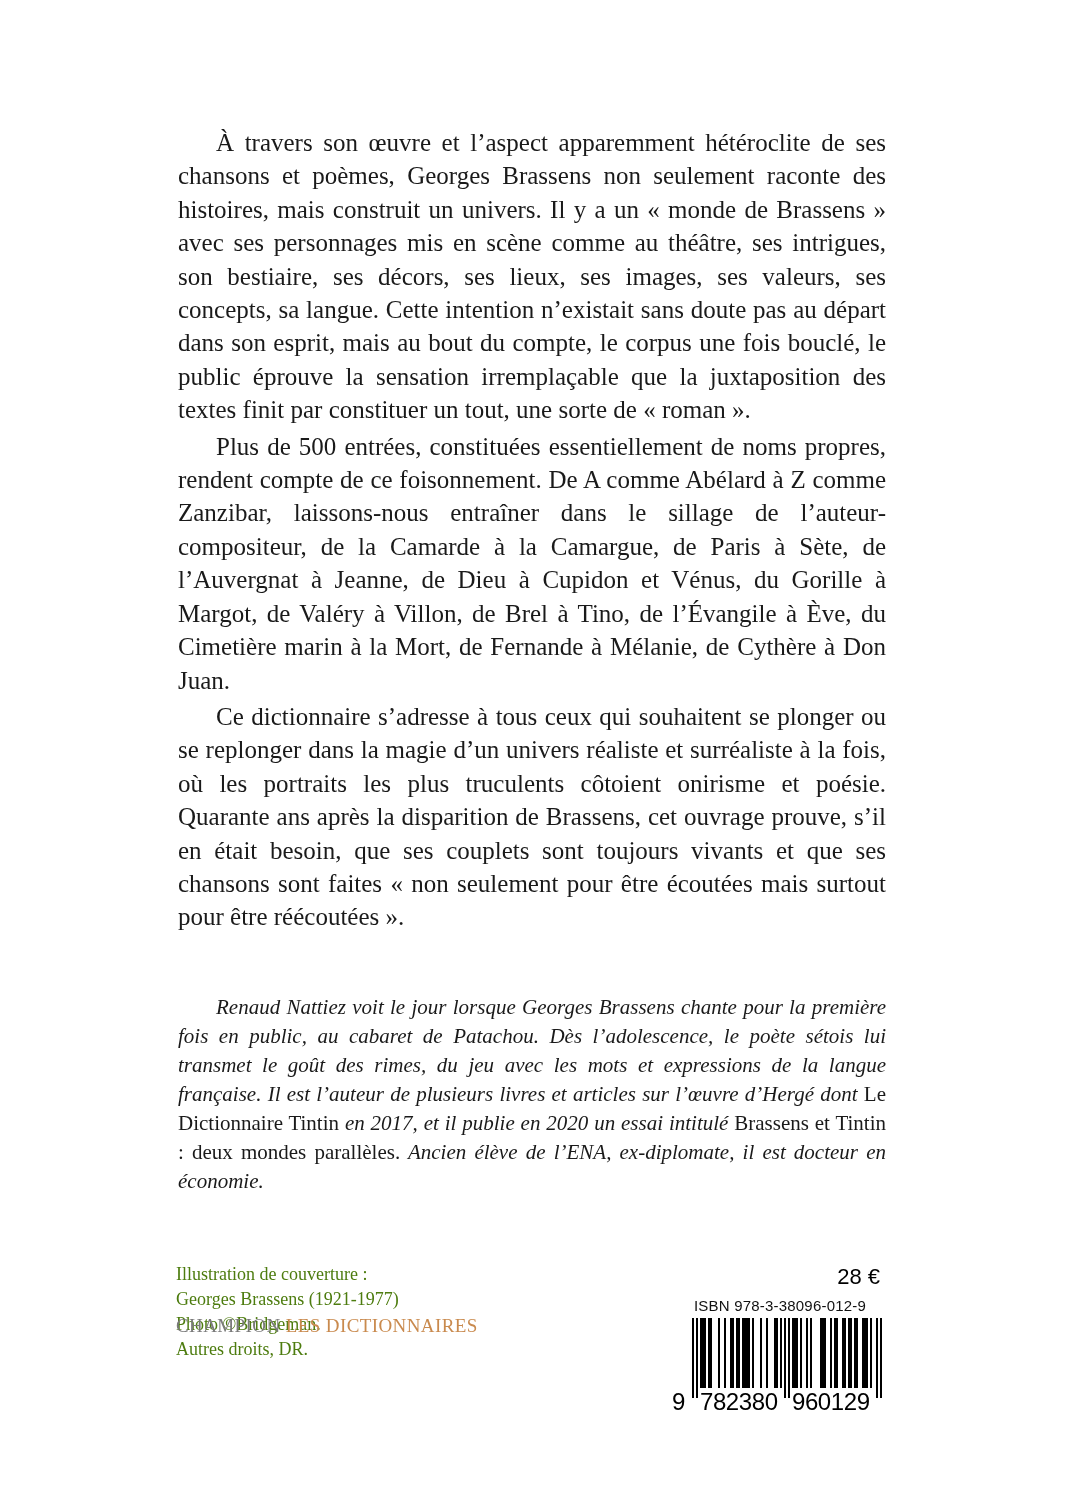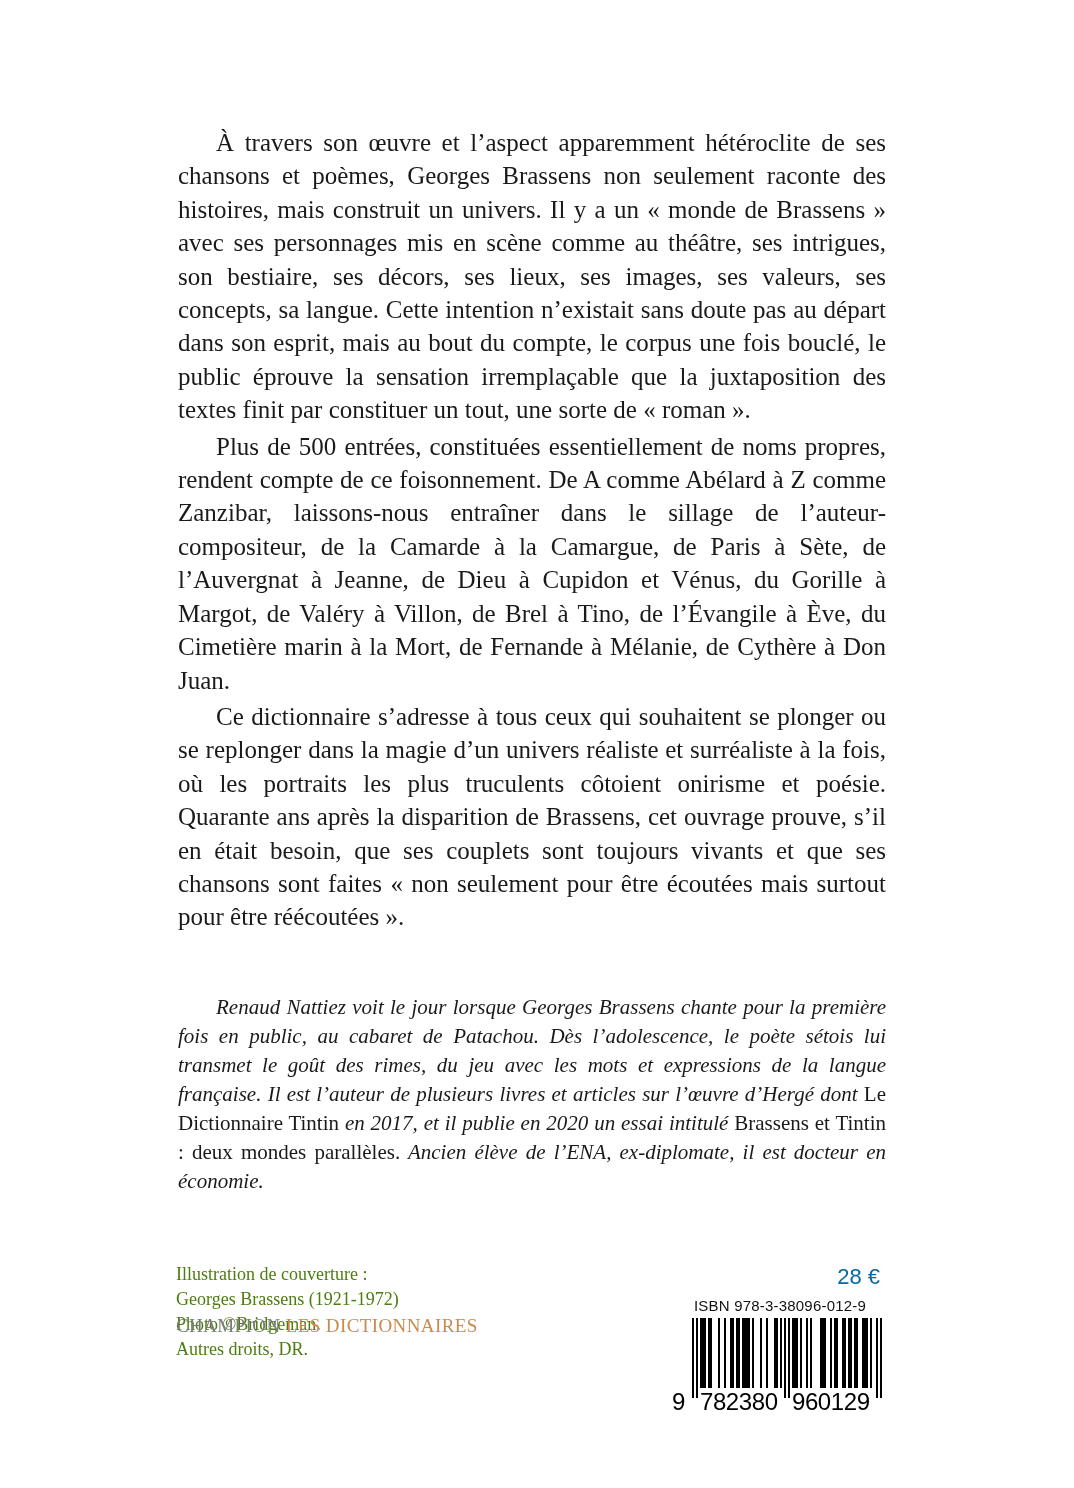--- a/index.html
+++ b/index.html
@@ -28,21 +28,21 @@
   .collection {
     position: absolute; left: 176px; top: 1315px;
     font-family: "Liberation Serif", "DejaVu Serif", serif;
     font-size: 19px; letter-spacing: 0.4px; white-space: nowrap;
   }
   .collection .c1 { color: #7a7a7a; }
   .collection .c2 { color: #c98a4e; }
   .price {
     position: absolute; right: 194px; top: 1264px;
     font-family: "Liberation Sans", "DejaVu Sans", sans-serif;
-    font-size: 22px; color: #0369a1; white-space: nowrap;
+    font-size: 22px; color: #000000; white-space: nowrap;
   }
   .isbn {
     position: absolute; left: 694px; top: 1297px;
     font-family: "Liberation Sans", "DejaVu Sans", sans-serif;
     font-size: 15px; color: #111; white-space: nowrap; letter-spacing: 0.2px;
   }
   .barcode-wrap { position: absolute; left: 668px; top: 1318px; width: 215px; height: 95px; }
   .barcode-wrap svg { display: block; }
 </style>
 </head>
@@ -53,21 +53,21 @@
   <div class="body-text">
     <p>À travers son œuvre et l’aspect apparemment hétéroclite de ses chansons et poèmes, Georges Brassens non seulement raconte des histoires, mais construit un univers. Il y a un « monde de Brassens » avec ses personnages mis en scène comme au théâtre, ses intrigues, son bestiaire, ses décors, ses lieux, ses images, ses valeurs, ses concepts, sa langue. Cette intention n’existait sans doute pas au départ dans son esprit, mais au bout du compte, le corpus une fois bouclé, le public éprouve la sensation irremplaçable que la juxtaposition des textes finit par constituer un tout, une sorte de « roman ».</p>
     <p>Plus de 500 entrées, constituées essentiellement de noms propres, rendent compte de ce foisonnement. De A comme Abélard à Z comme Zanzibar, laissons-nous entraîner dans le sillage de l’auteur-compositeur, de la Camarde à la Camargue, de Paris à Sète, de l’Auvergnat à Jeanne, de Dieu à Cupidon et Vénus, du Gorille à Margot, de Valéry à Villon, de Brel à Tino, de l’Évangile à Ève, du Cimetière marin à la Mort, de Fernande à Mélanie, de Cythère à Don Juan.</p>
     <p>Ce dictionnaire s’adresse à tous ceux qui souhaitent se plonger ou se replonger dans la magie d’un univers réaliste et surréaliste à la fois, où les portraits les plus truculents côtoient onirisme et poésie. Quarante ans après la disparition de Brassens, cet ouvrage prouve, s’il en était besoin, que ses couplets sont toujours vivants et que ses chansons sont faites « non seulement pour être écoutées mais surtout pour être réécoutées ».</p>
   </div>
 
   <p class="bio"><em>Renaud Nattiez voit le jour lorsque Georges Brassens chante pour la première fois en public, au cabaret de Patachou. Dès l’adolescence, le poète sétois lui transmet le goût des rimes, du jeu avec les mots et expressions de la langue française. Il est l’auteur de plusieurs livres et articles sur l’œuvre d’Hergé dont </em><span class="roman">Le Dictionnaire Tintin</span><em> en 2017, et il publie en 2020 un essai intitulé </em><span class="roman">Brassens et Tintin : deux mondes parallèles.</span><em> Ancien élève de l’ENA, ex-diplomate, il est docteur en économie.</em></p>
 
   <div class="credits">
     <div>Illustration de couverture :</div>
-    <div>Georges Brassens (1921-1972)</div>
+    <div>Georges Brassens (1921-1977)</div>
     <div>Photo ©Bridgeman.</div>
     <div>Autres droits, DR.</div>
   </div>
 
   <div class="collection">
     <span class="c1">CHAMPION</span>
     <span class="c2">LES DICTIONNAIRES</span>
   </div>
 
   <div class="price">28 €</div>

